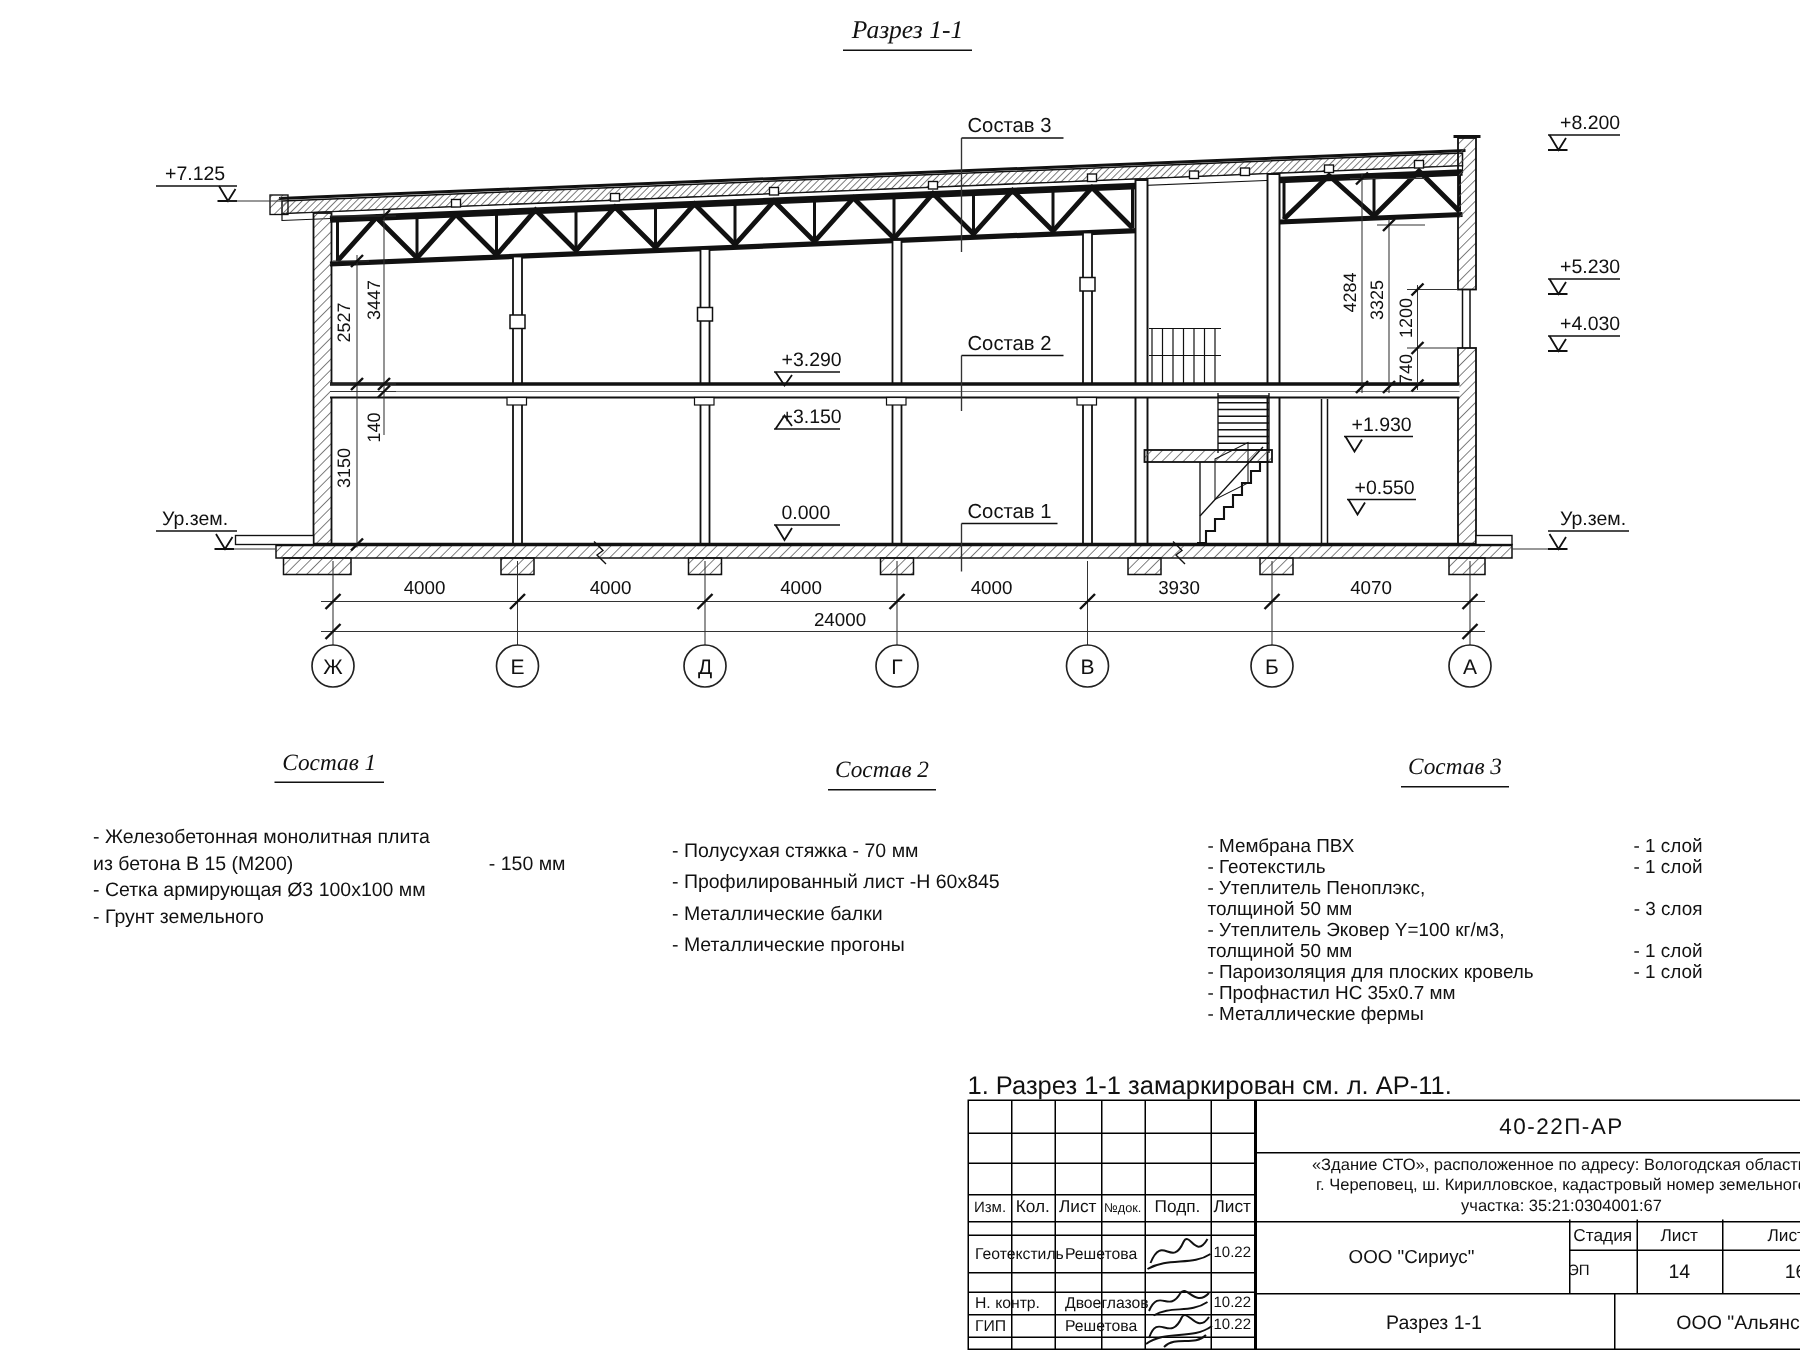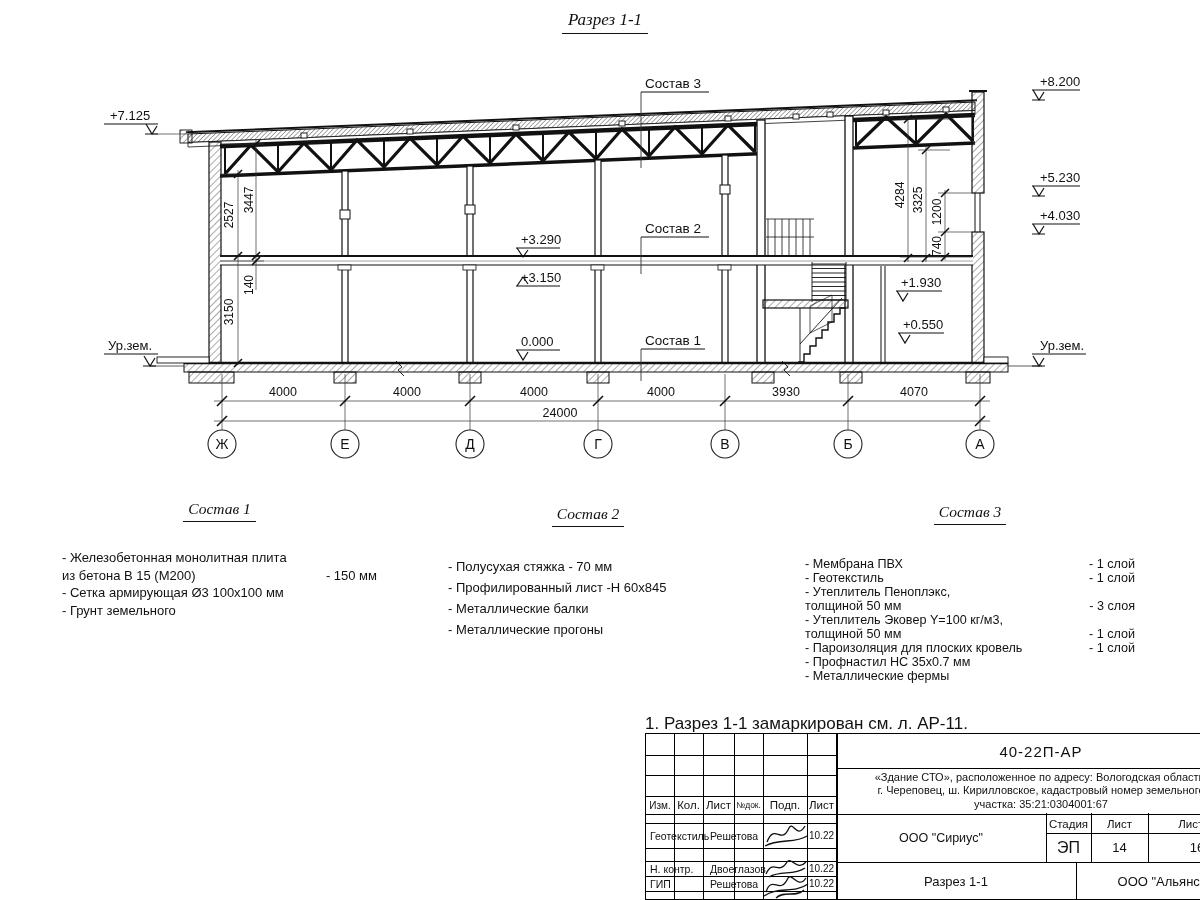--- a/index.html
+++ b/index.html
@@ -484,16 +484,16 @@
   <div class="cell" style="left:190px;top:0;width:410px;height:34px;font-size:15px;letter-spacing:1px">40-22П-АР</div>
   <div class="cell" style="left:193px;top:34px;width:404px;height:46px;font-size:11px;line-height:13.5px;white-space:pre-line">«Здание СТО», расположенное по адресу: Вологодская область,
 г. Череповец, ш. Кирилловское, кадастровый номер земельного
 участка: 35:21:0304001:67</div>
   <div class="cell" style="left:190px;top:80px;width:210px;height:48px;font-size:12.5px">ООО "Сириус"</div>
   <div class="cell" style="left:190px;top:128px;width:240px;height:39px;font-size:13px">Разрез 1-1</div>
   <div class="cell" style="left:430px;top:128px;width:170px;height:39px;font-size:13px">ООО "Альянс"</div>
   <div class="cell" style="left:400px;top:80px;width:45px;height:19px;font-size:11.5px">Стадия</div>
   <div class="cell" style="left:445px;top:80px;width:57px;height:19px;font-size:11.5px">Лист</div>
   <div class="cell" style="left:502px;top:80px;width:98px;height:19px;font-size:11.5px">Листов</div>
-  <div class="cell" style="left:400px;top:99px;width:45px;height:29px;font-size:16px">ЭП</div>
+  <div class="cell" style="left:384px;top:99px;width:45px;height:29px;font-size:10px">ЭП</div>
   <div class="cell" style="left:445px;top:99px;width:57px;height:29px;font-size:13px">14</div>
   <div class="cell" style="left:502px;top:99px;width:98px;height:29px;font-size:13px">16</div>
 </div>
 
 </body></html>

